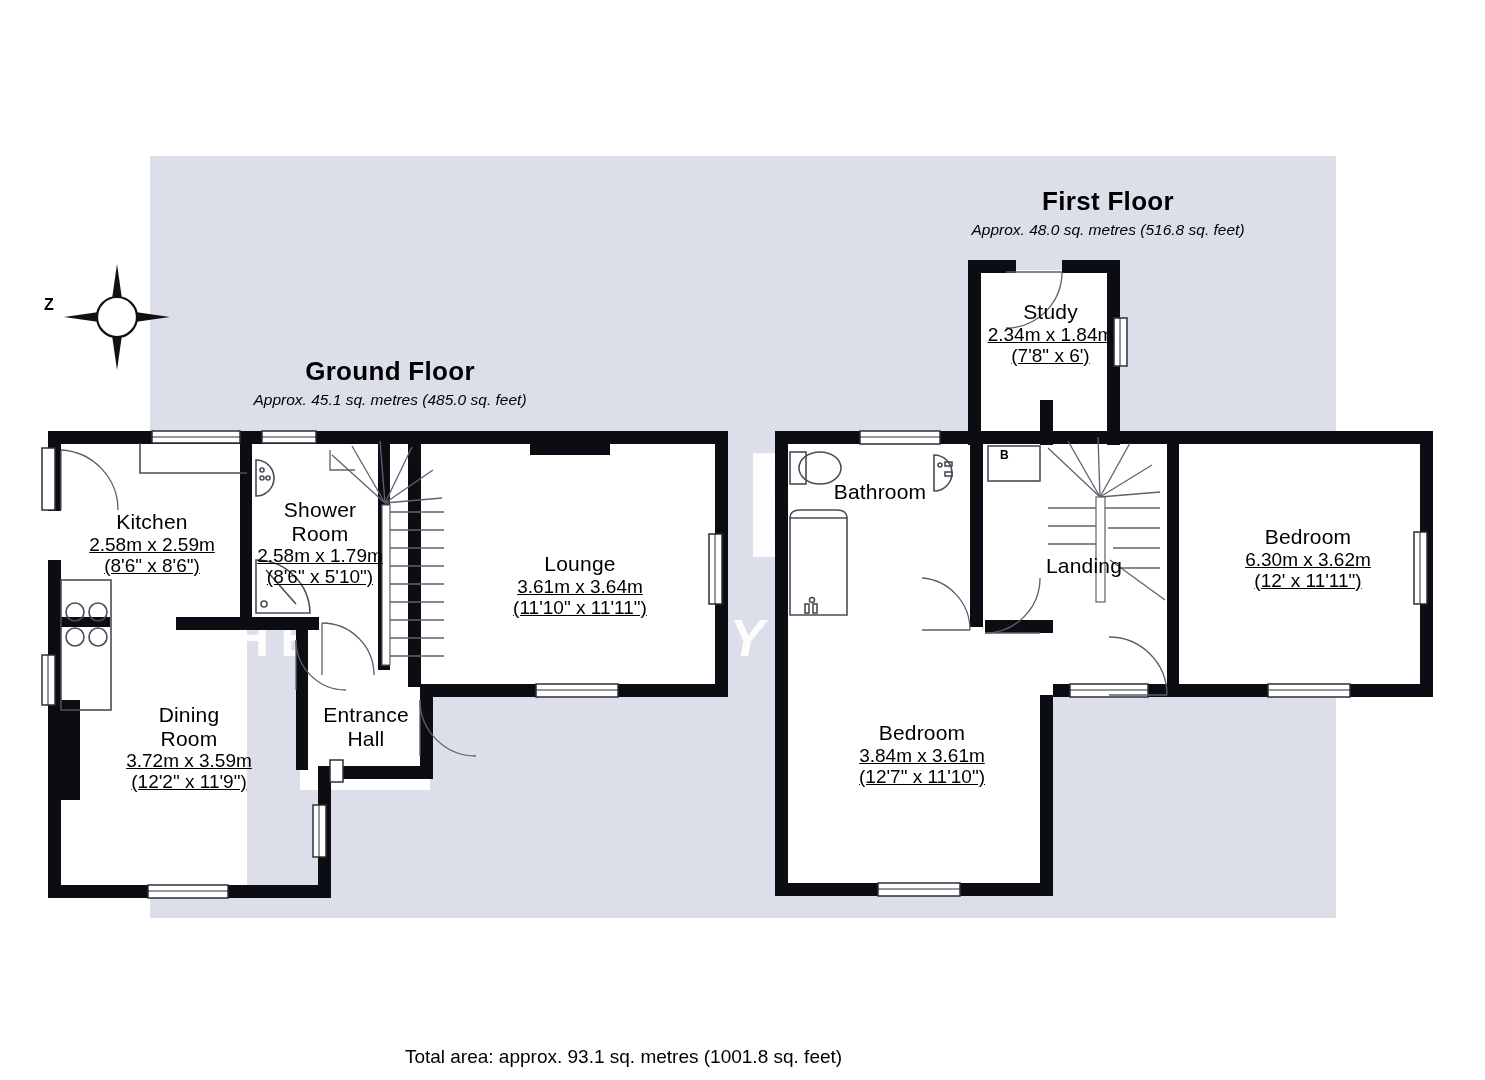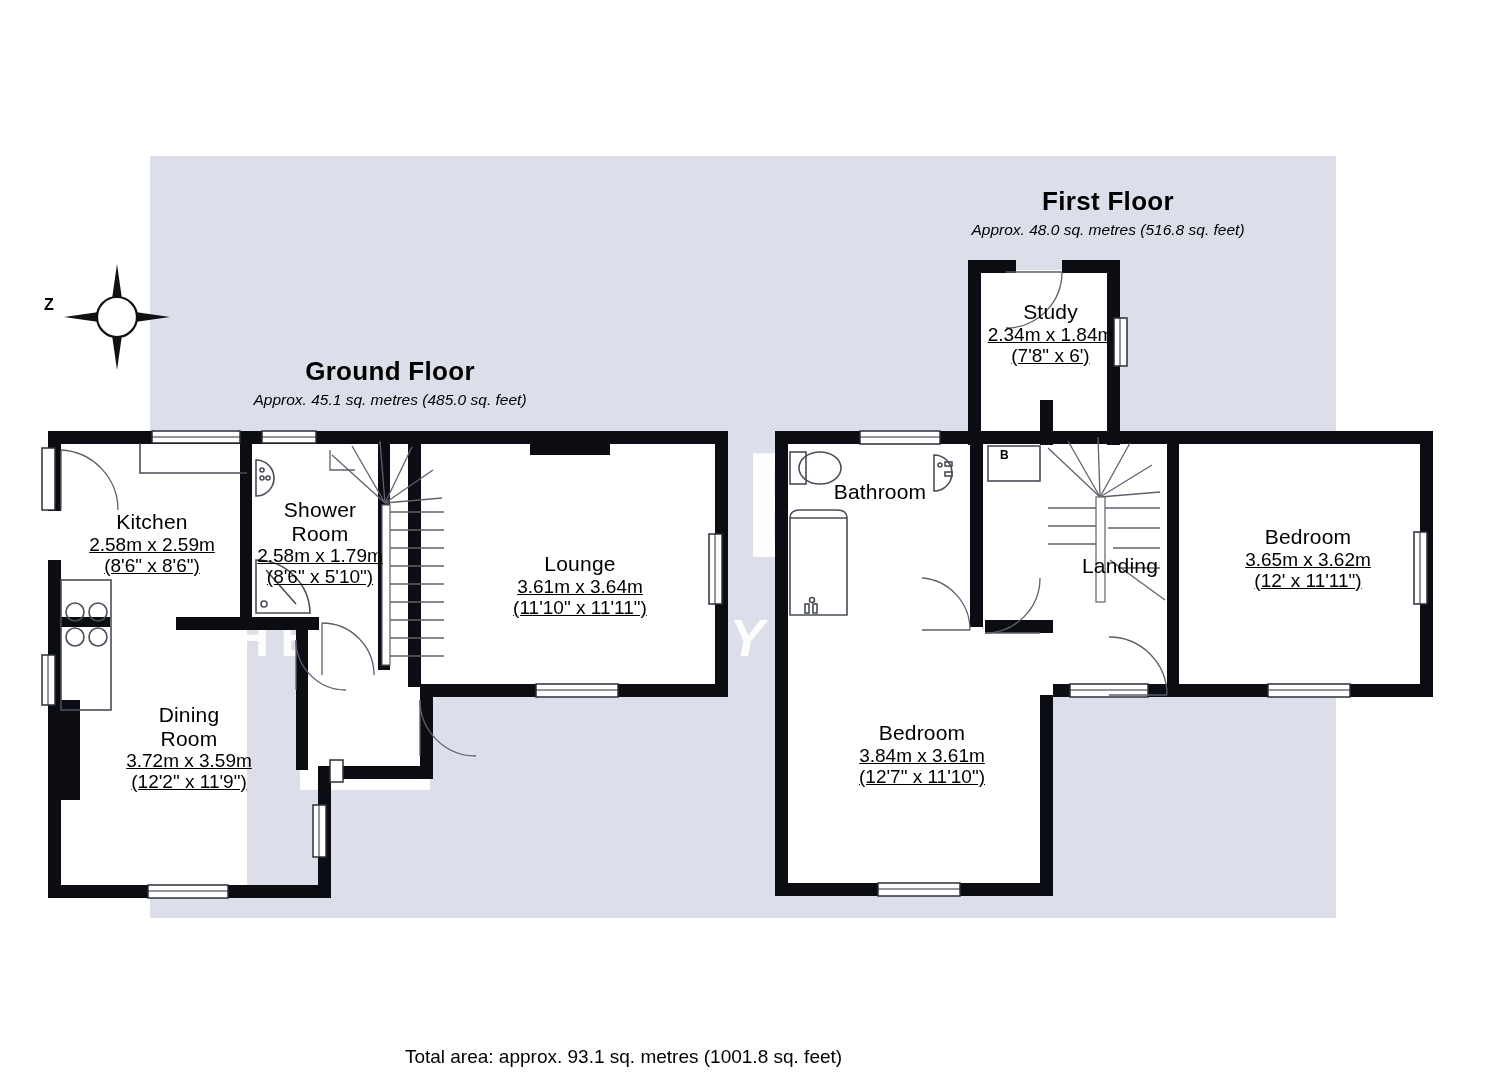--- a/index.html
+++ b/index.html
@@ -404,38 +404,42 @@
     <div class="dm">(11'10" x 11'11")</div>
   </div>
 
   <div class="lbl" style="left:98px;top:703px;width:182px;">
     <div class="nm">Dining</div>
     <div class="nm">Room</div>
     <div class="dm">3.72m x 3.59m</div>
     <div class="dm">(12'2" x 11'9")</div>
   </div>
 
+  <div class="lbl" style="left:296px;top:703px;width:140px;">
+    <div class="nm">Entrance</div>
+    <div class="nm">Hall</div>
+  </div>
 
   <div class="lbl" style="left:958px;top:300px;width:185px;">
     <div class="nm">Study</div>
     <div class="dm">2.34m x 1.84m</div>
     <div class="dm">(7'8" x 6')</div>
   </div>
 
   <div class="lbl" style="left:800px;top:480px;width:160px;">
     <div class="nm">Bathroom</div>
   </div>
 
-  <div class="lbl" style="left:1052px;top:554px;width:136px;">
+  <div class="lbl" style="left:1016px;top:554px;width:136px;">
     <div class="nm">Landing</div>
   </div>
 
   <div class="lbl" style="left:1218px;top:525px;width:180px;">
     <div class="nm">Bedroom</div>
-    <div class="dm">3.65m x 3.62m</div>
+    <div class="dm">6.30m x 3.62m</div>
     <div class="dm">(12' x 11'11")</div>
   </div>
 
   <div class="lbl" style="left:822px;top:721px;width:200px;">
     <div class="nm">Bedroom</div>
     <div class="dm">3.84m x 3.61m</div>
     <div class="dm">(12'7" x 11'10")</div>
   </div>
 
   <div class="blabel" style="left:1000px;top:448px;">B</div>

